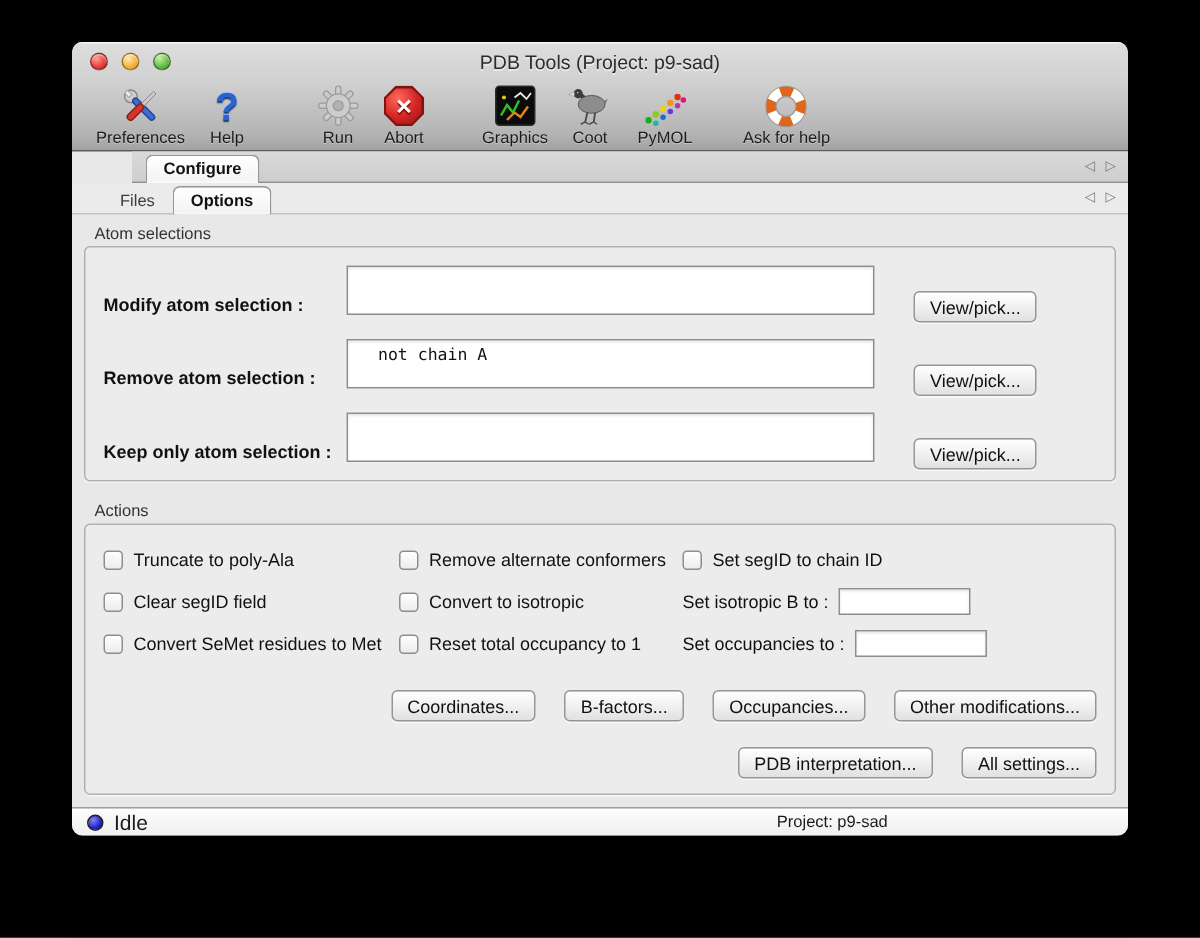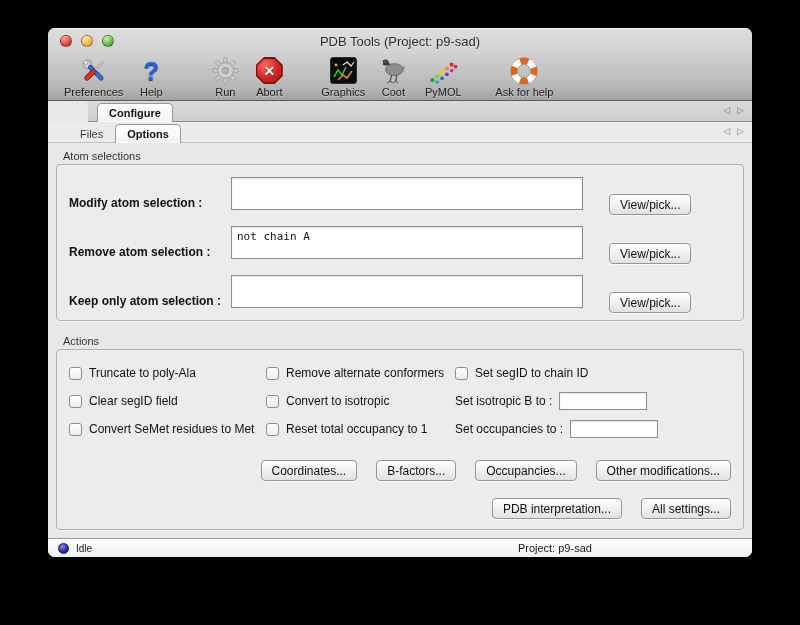--- a/index.html
+++ b/index.html
@@ -77,21 +77,21 @@
   .content { height:395px; padding:7px 8px 0; background:#e8e8e8; }
   .group-label { font-size:11px; color:#333; margin:0 0 2px 7px; }
   .groupbox { border:1px solid #b0b0b0; border-radius:4px; background:#ececec;
               box-shadow:0 1px 0 rgba(255,255,255,0.6); }
   .gb-atoms { padding:12px 12px; }
   .sel-row { display:flex; align-items:flex-end; margin-bottom:16px; }
   .sel-row:last-child { margin-bottom:0; }
   .sel-label { width:162px; font-size:12px; font-weight:bold; color:#111; }
   .textfield { width:352px; height:33px; background:#fff; border:1px solid #8d8d8d;
                font-family:"DejaVu Sans Mono", monospace; font-size:11px; color:#111;
-               padding:3px 5px; white-space:pre; overflow:hidden;
+               padding:3px 20px; white-space:pre; overflow:hidden;
                box-shadow:inset 0 1px 2px rgba(0,0,0,0.12); }
   .btn { height:21px; padding:0 10px; font-size:12px; color:#111;
          background:linear-gradient(#ffffff,#f2f2f2 45%,#e1e1e1);
          border:1px solid #969696; border-radius:4px;
          box-shadow:0 1px 0 rgba(255,255,255,0.7); cursor:default;
          font-family:"Liberation Sans", sans-serif; }
   .viewpick { margin-left:26px; position:relative; top:5px; }
 
   .gb-actions { padding:9px 12px 10px; margin-top:2px; }
   .act-grid { display:grid; grid-template-columns:197px 189px 1fr; grid-auto-rows:28px;
@@ -109,21 +109,21 @@
                 font-family:"Liberation Sans", sans-serif; }
   .btn-row { display:flex; gap:19px; margin-top:17px;justify-content:flex-end; }
 
   
   .statusbar { height:19px; background:linear-gradient(#fdfdfd,#efefef);
                border-top:1px solid #9e9e9e; display:flex; align-items:center;
                padding:0 10px; position:relative; }
   .status-dot { width:11px; height:11px; border-radius:50%;
     background:radial-gradient(circle at 35% 30%, #8585f2, #2424ca 60%, #12128a);
     border:1px solid #222; margin-right:7px; flex:none; }
-  .status-text { font-size:10px; color:#1a1a1a; }
+  .status-text { font-size:14px; color:#1a1a1a; }
   .project-text { position:absolute; left:72%; transform:translateX(-50%);
                   font-size:11px; color:#1a1a1a; }
 </style>
 </head>
 <body>
 
 <div class="window">
 
   <div class="chrome">
     <div class="titlebar">

